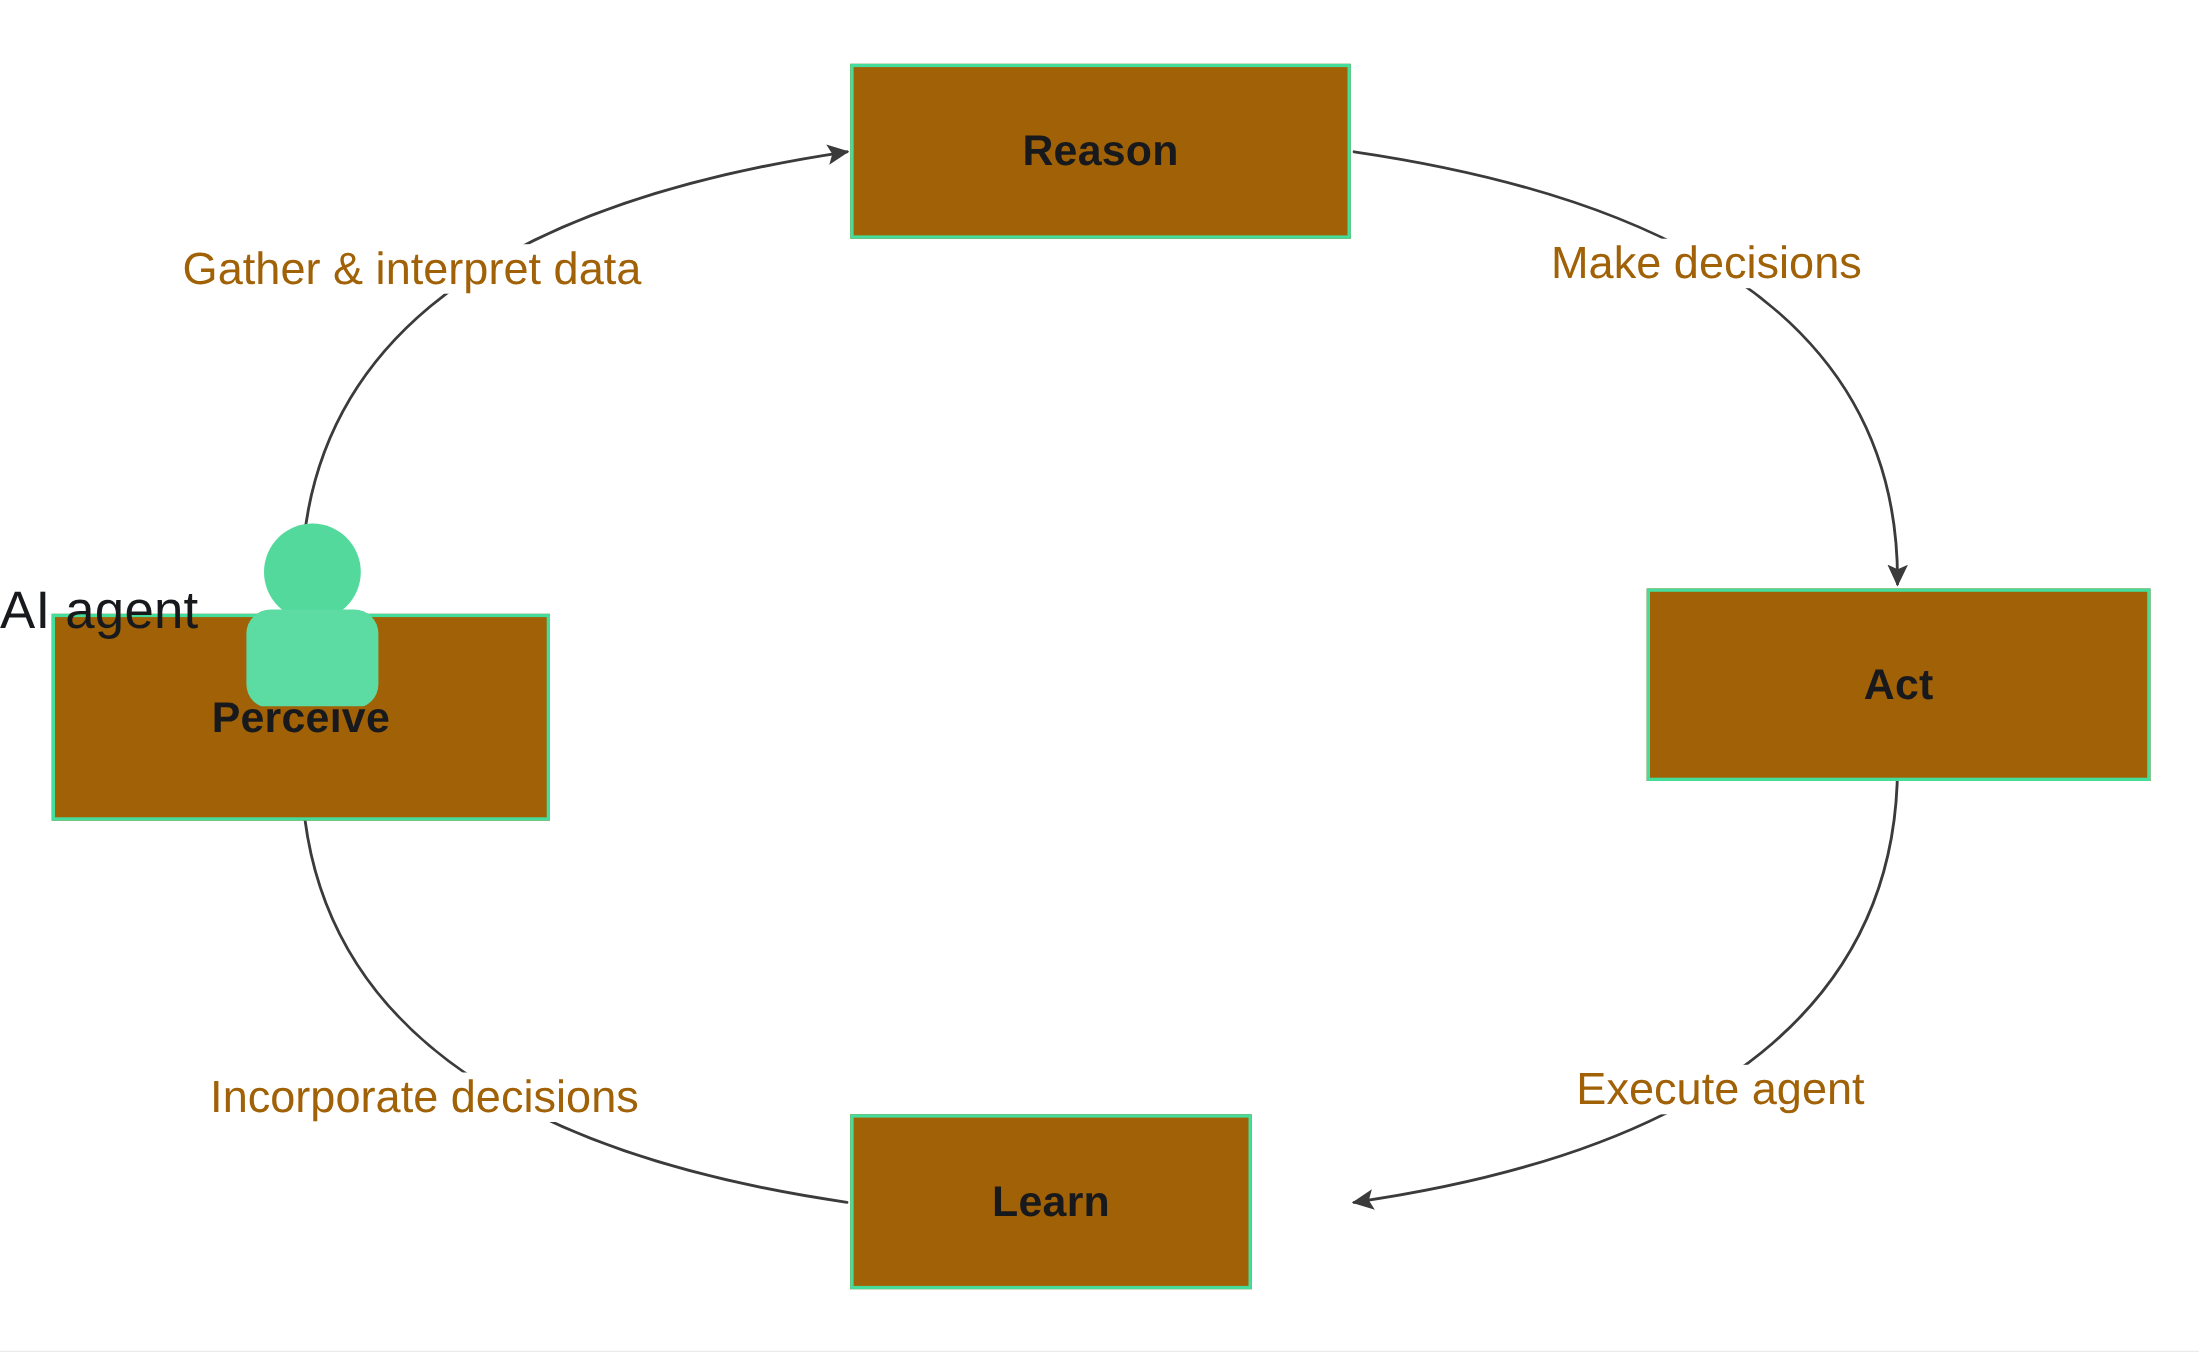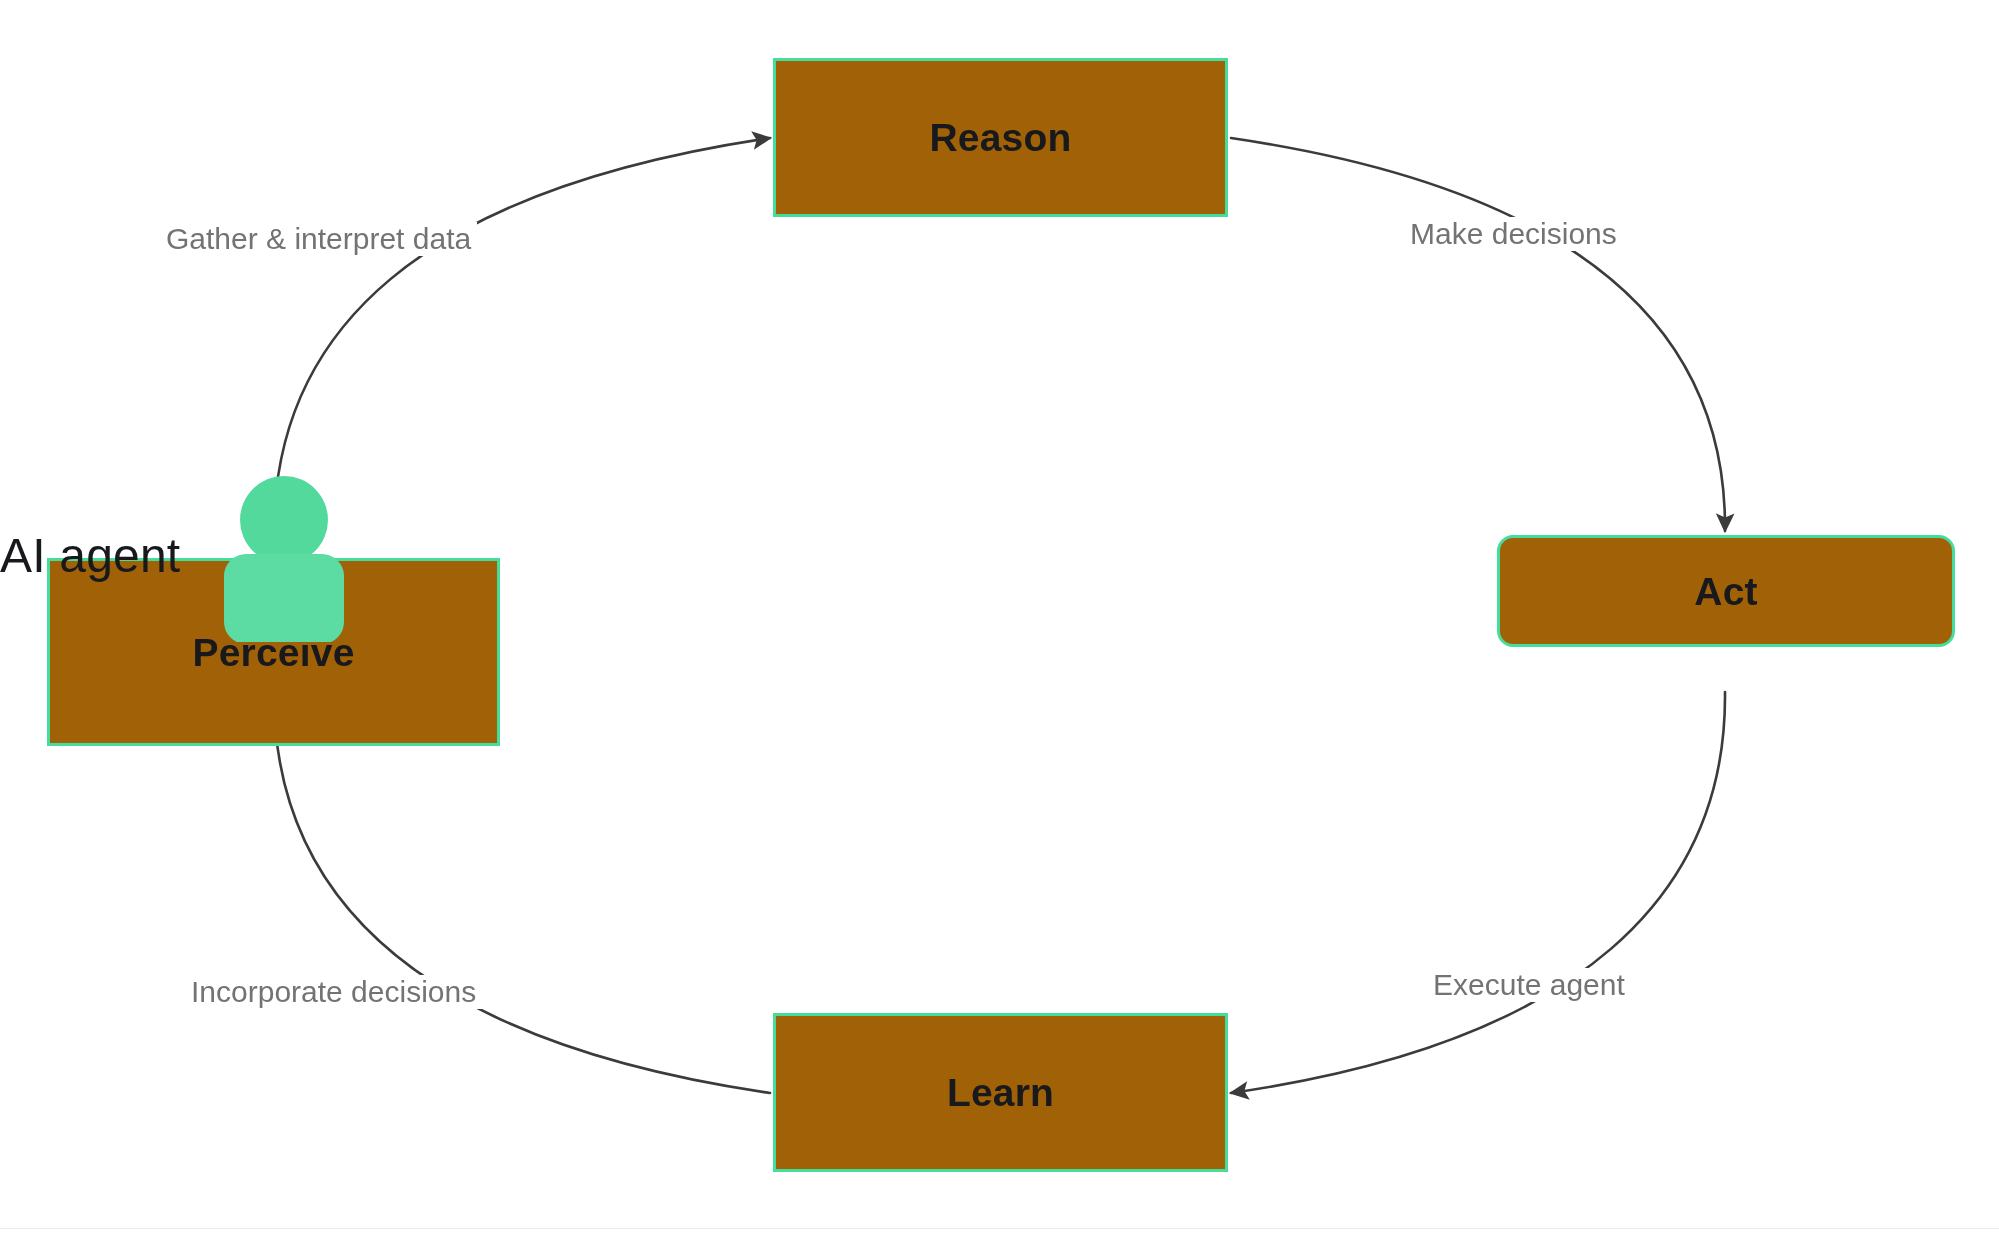--- a/index.html
+++ b/index.html
@@ -36,23 +36,23 @@
   }
   .node-label {
     font-size: 39px;
     font-weight: bold;
     color: #17191c;
     letter-spacing: 0.2px;
     line-height: 1;
   }
   .edge-label {
     position: absolute;
-    font-size: 30px;
+    font-size: 41px;
     font-weight: normal;
-    color: #737373;
+    color: #a16207;
     white-space: nowrap;
     line-height: 1;
     background: #ffffff;
     padding: 2px 6px;
   }
   .center-block {
     position: absolute;
     left: 0;
     right: 0;
     top: 470px;
@@ -106,25 +106,25 @@
   <div class="edge-label" style="left:1404px; top:217px;text-align:center;">Make decisions</div>
 
   <div class="edge-label" style="left:1427px; top:968px;">Execute agent</div>
 
   <div class="edge-label" style="left:185px; top:975px;">Incorporate decisions</div>
 
   <div class="node" style="left:773px; top:58px; width:455px; height:159px;">
     <span class="node-label">Reason</span>
   </div>
 
-  <div class="node" style="left:1497px; top:535px; width:458px; height:112px;border-radius:16px;">
+  <div class="node" style="left:1497px; top:535px; width:458px; height:175px;">
     <span class="node-label">Act</span>
   </div>
 
-  <div class="node" style="left:773px; top:1013px; width:455px; height:159px;">
+  <div class="node" style="left:773px; top:1013px; width:365px; height:159px;">
     <span class="node-label">Learn</span>
   </div>
 
   <div class="node" style="left:47px; top:535px; width:453px; height:188px;margin-top:23px;">
     <span class="node-label">Perceive</span>
   </div>
 
   <div class="center-block">
     <div class="center-title">AI agent</div>
     <svg class="agent-icon" width="172" height="172" viewBox="0 0 172 172">

